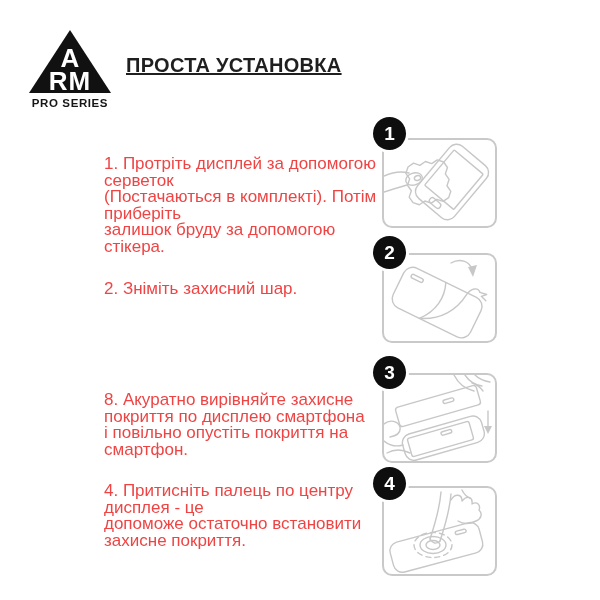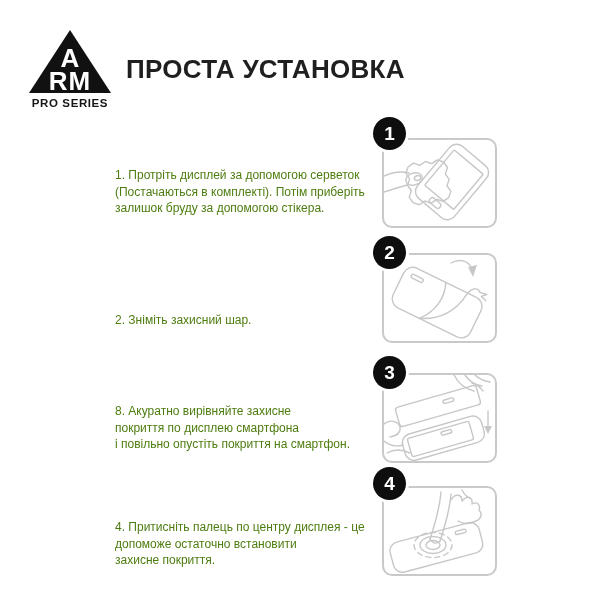--- a/index.html
+++ b/index.html
@@ -8,31 +8,32 @@
     font-family:"Liberation Sans",sans-serif;overflow:hidden;
   }
   .page{position:absolute;inset:0;}
 
   
   .logo{position:absolute;left:28px;top:27px;width:84px;height:84px;}
 
   
   .title{
     position:absolute;left:126px;top:54px;margin:0;
-    font-size:26px;font-weight:800;letter-spacing:.3px;color:#1f1f1f;
+    font-size:20px;font-weight:800;letter-spacing:.3px;color:#1f1f1f;
     white-space:nowrap;
+    text-decoration:underline;
   }
 
   
   .step-text{
-    position:absolute;left:103px;margin:12px;width:290px;
-    font-size:12px;line-height:16.5px;color:#4d7c0f;
+    position:absolute;left:103px;margin:1px;width:290px;
+    font-size:17px;line-height:16.5px;color:#ef4444;
     white-space:pre-line;
   }
-  .t1{top:155px}.t2{top:300px}.t3{top:391px}.t4{top:507px}
+  .t1{top:155px}.t2{top:280px}.t3{top:391px}.t4{top:482px}
 
   
   .frame{
     position:absolute;left:382px;width:111px;height:86px;
     border:2px solid #c9c9c9;border-radius:10px;background:#fff;
   }
   .f1{top:138px}.f2{top:253px}.f3{top:373px}.f4{top:486px}
   .frame svg{position:absolute;left:0;top:0;}
 
   

